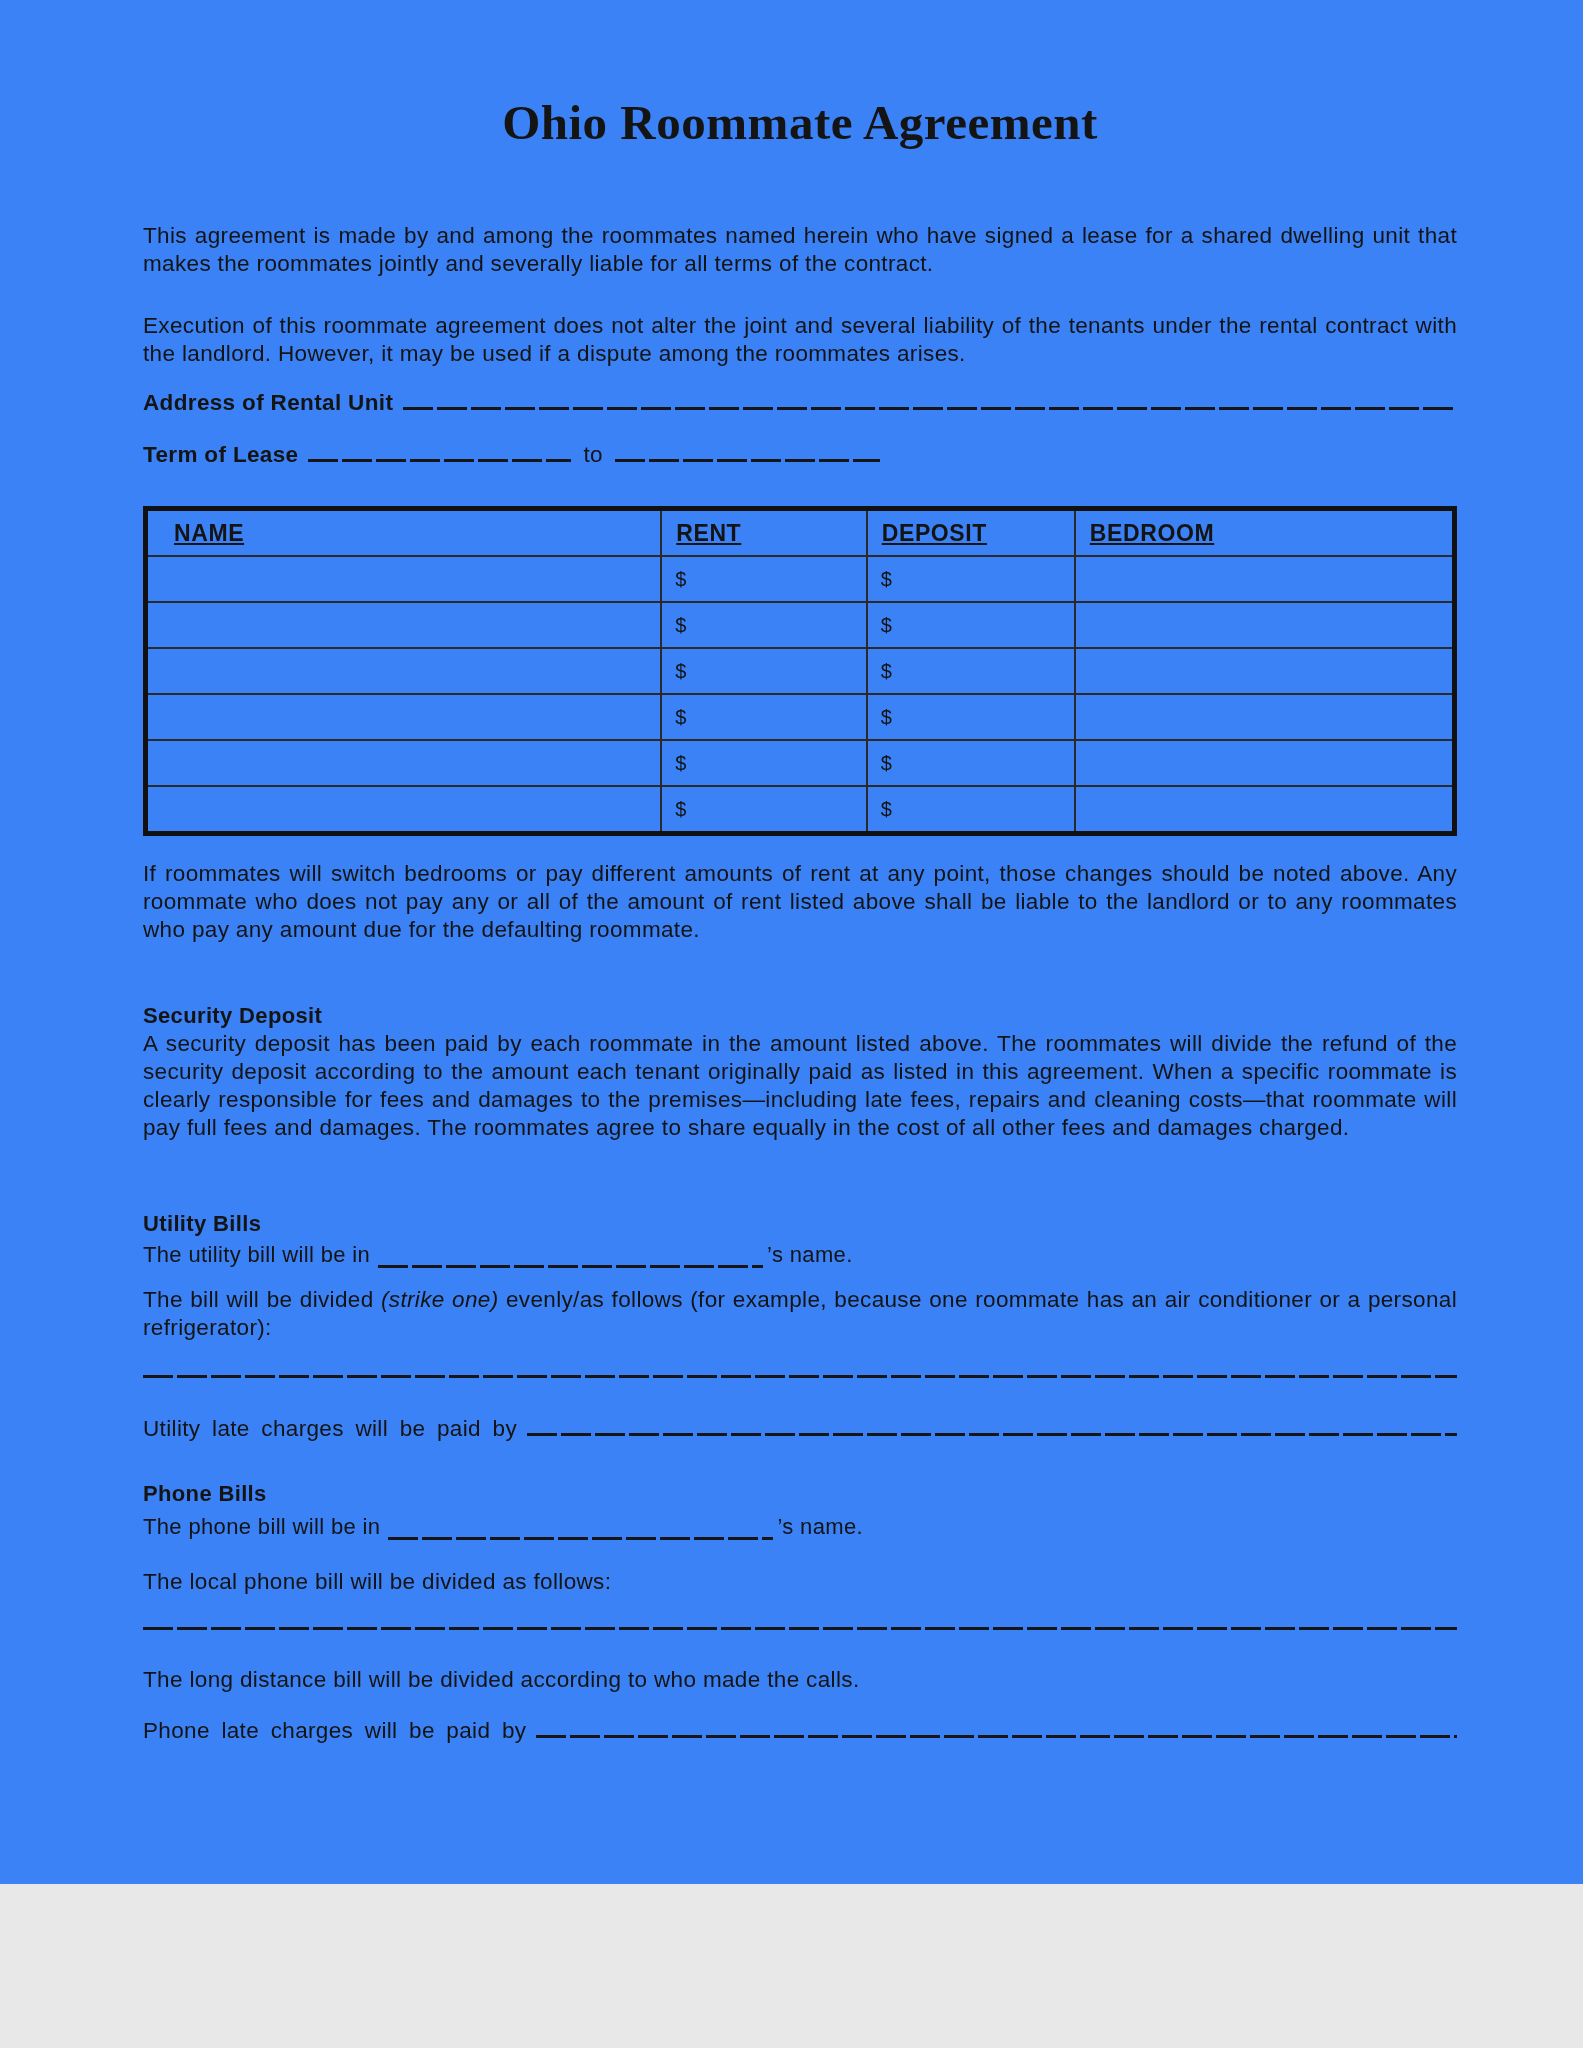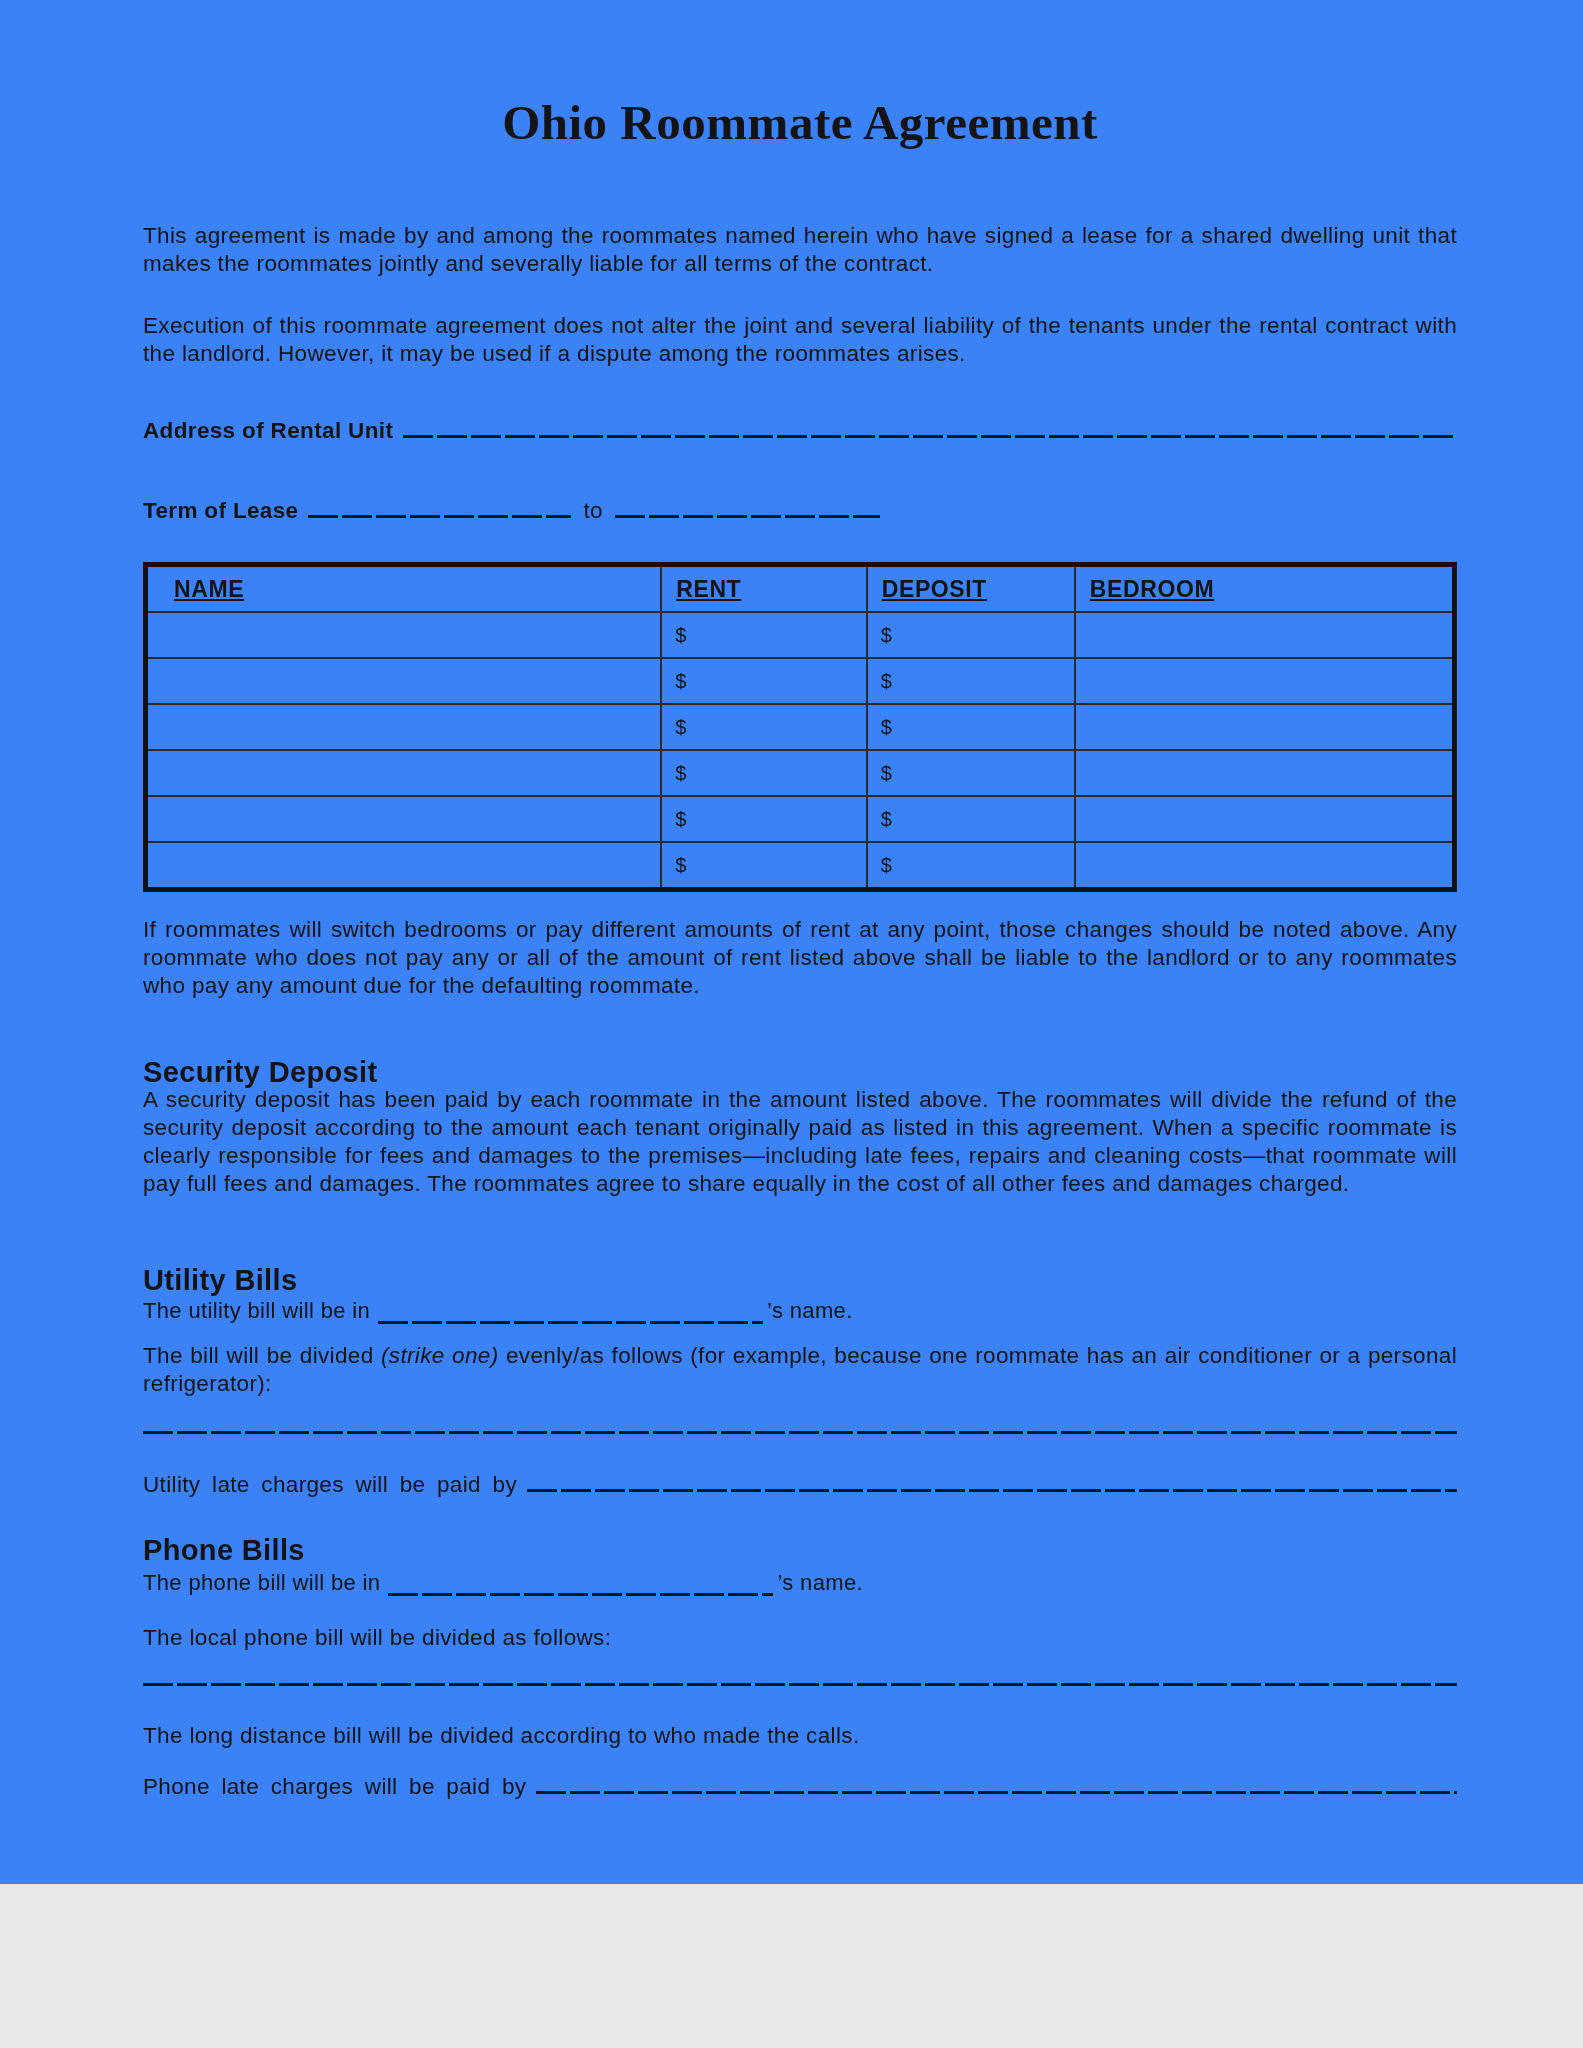--- a/index.html
+++ b/index.html
@@ -16,22 +16,22 @@
   }
 
   .para {
     font-size:22.5px; line-height:28px; letter-spacing:0.35px;
     text-align:justify; margin:0;
   }
   .p-intro1 { margin-top:72px; }
   .p-intro2 { margin-top:34px; }
   .p-rentnote { margin-top:24px; }
 
-  .bold { font-weight:bold;margin-top:28px; }
-  .heading { font-size:29px; line-height:28px; letter-spacing:0.35px; font-weight:bold; margin:0; }
+  .bold { font-weight:bold; }
+  .heading { font-size:22px; line-height:28px; letter-spacing:0.35px; font-weight:bold; margin:0; }
 
   .row { display:flex; align-items:baseline; font-size:22.5px; line-height:30px; letter-spacing:0.35px; }
   .row .label { white-space:nowrap; }
   .address-row { margin-top:20px; }
   .term-row { margin-top:22px; }
 
   .blank {
     display:inline-block; height:20px; margin-bottom:-6px;
     background:repeating-linear-gradient(90deg,#161616 0 30px,rgba(0,0,0,0) 30px 34px) left bottom / 100% 3px no-repeat;
   }

